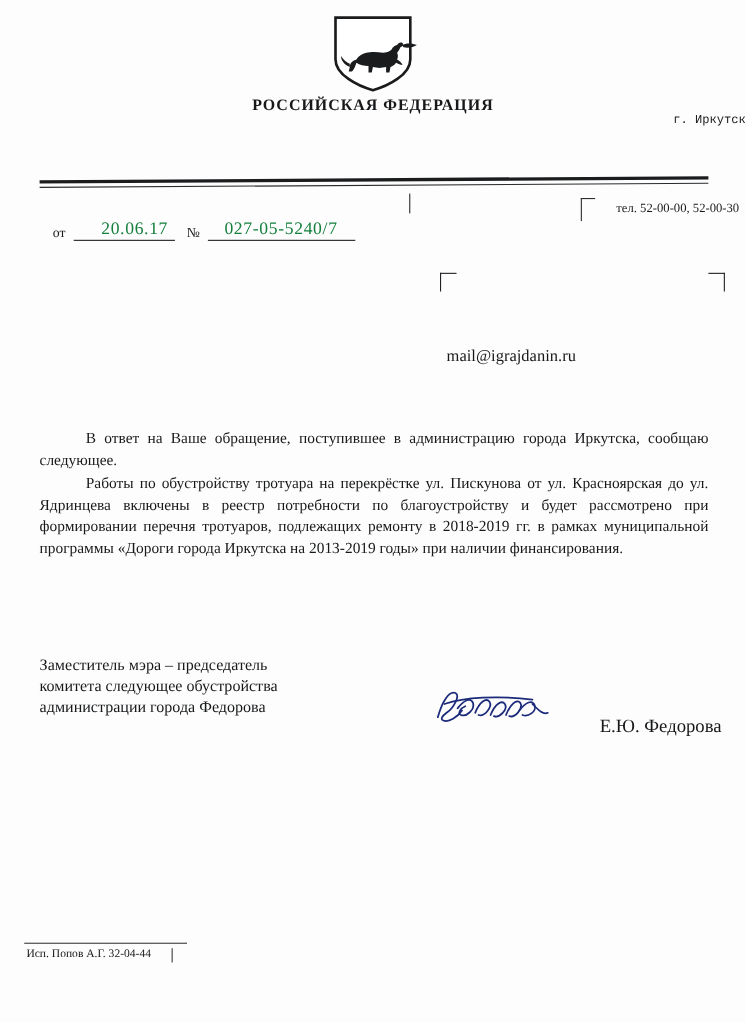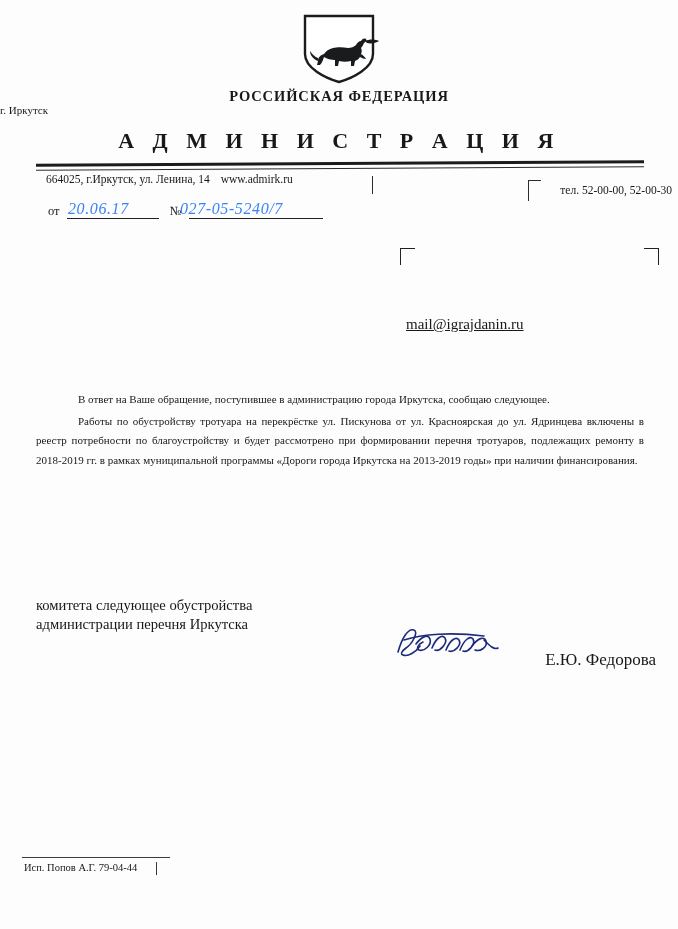--- a/index.html
+++ b/index.html
@@ -40,23 +40,23 @@
     text-align: center;
     font-family: "Liberation Serif", serif;
     font-weight: bold;
     font-size: 14.5px;
     letter-spacing: 0.9px;
   }
   .rf-city {
     position: absolute;
     left: 0; right: 0;
     top: 104px;
-    text-align: left;
+    text-align: right;
     font-size: 11px;
-    font-family: Liberation Serif, serif;
+    font-family: Liberation Mono, monospace;
   }
 
   .admin-title {
     position: absolute;
     left: 0; right: 0;
     top: 128px;
     text-align: center;
     font-family: "Liberation Serif", serif;
     font-weight: bold;
     font-size: 22px;
@@ -138,25 +138,25 @@
   .line {
     display: inline-block;
     border-bottom: 1px solid #202124;
     vertical-align: bottom;
     height: 14px;
   }
 
   .hand {
     font-family: "Liberation Serif", serif;
     font-size: 15.5px;
-    font-style: italic;
-    color: #3b82f6;
+    color: #15803d;
     letter-spacing: 0.6px;
     position: absolute;
     white-space: nowrap;
+    margin-left: 24px;
   }
   .hand-date { left: 68px; top: 200px; font-size: 16px; }
   .hand-num  { left: 180px; top: 200px; font-size: 16px; }
 
   
   .corner-tl {
     position: absolute;
     left: 400px;
     top: 248px;
     width: 14px;
@@ -173,30 +173,29 @@
     border-right: 1px solid #202124;
     border-top: 1px solid #202124;
   }
 
   .email {
     position: absolute;
     left: 406px;
     top: 316px;
     font-size: 15px;
     font-family: "Liberation Serif", serif;
-    text-decoration: underline;
   }
 
   
   .body-text {
     position: absolute;
     left: 36px;
     top: 390px;
     width: 608px;
-    font-size: 11px;
+    font-size: 14px;
     line-height: 19.5px;
     text-align: justify;
     font-family: "Liberation Serif", serif;
   }
   .body-text p { margin: 0 0 0 0; text-indent: 42px; }
   .body-text p + p { margin-top: 2px; }
 
   
   .sig-block {
     position: absolute;
@@ -265,29 +264,24 @@
                C40 46 36 45 33 43 C32 46 31 49 29 51 L26 51 Z" fill="#1a1b1d"></path>
 
       <path d="M74 27 C78 25 84 25 88 27 C85 29 80 30 76 29 Z" fill="#1a1b1d"></path>
 
       <path d="M27 47 C22 45 19 41 19 37 C21 40 24 43 27 44 Z" fill="#1a1b1d"></path>
     </svg>
   </div>
 
   <div class="rf-title">РОССИЙСКАЯ ФЕДЕРАЦИЯ</div>
   <div class="rf-city">г. Иркутск</div>
-  <div class="admin-title">А Д М И Н И С Т Р А Ц И Я</div>
 
   <div class="rule-thick"></div>
   <div class="rule-thin"></div>
 
-  <div class="address">
-    <span>664025,  г.Иркутск, ул. Ленина, 14</span>
-    <span class="site" style="margin-left:8px;">www.admirk.ru</span>
-  </div>
   <div class="divider-vert"></div>
   <div class="phones-bracket"></div>
   <div class="phones">тел. 52-00-00, 52-00-30</div>
 
   <div class="ref-row1">
     <span class="lbl">от</span>
     <span class="line" style="width:92px; margin-left:4px;"></span>
     <span class="lbl" style="margin-left:8px;">№</span>
     <span class="line" style="width:134px; margin-left:4px;"></span>
   </div>
@@ -298,38 +292,39 @@
   <div class="corner-tl"></div>
   <div class="corner-tr"></div>
   <div class="email">mail@igrajdanin.ru</div>
 
   <div class="body-text">
     <p>В ответ на Ваше обращение, поступившее в администрацию города Иркутска, сообщаю следующее.</p>
     <p>Работы по обустройству тротуара на перекрёстке ул. Пискунова от ул. Красноярская до ул. Ядринцева включены в реестр потребности по благоустройству и будет рассмотрено при формировании перечня тротуаров, подлежащих ремонту в 2018-2019 гг. в рамках муниципальной программы «Дороги города Иркутска на 2013-2019 годы» при наличии финансирования.</p>
   </div>
 
   <div class="sig-block">
+    <div>Заместитель мэра – председатель</div>
     <div>комитета следующее обустройства</div>
-    <div>администрации перечня Иркутска</div>
+    <div>администрации города Федорова</div>
   </div>
 
   <div class="signature">
     <svg width="110" height="42" viewBox="0 0 110 42" xmlns="http://www.w3.org/2000/svg">
       <g fill="none" stroke="#1b2a7a" stroke-width="1.6" stroke-linecap="round">
         <path d="M6 30 C10 16 16 6 22 8 C27 10 20 22 14 26 C10 29 8 32 11 33 C16 35 24 30 28 24"></path>
         <path d="M24 22 C30 14 36 12 38 17 C40 23 32 30 27 28 C24 27 26 22 31 20"></path>
         <path d="M40 26 C44 16 50 12 53 16 C56 21 48 30 43 28"></path>
         <path d="M54 28 C58 18 64 14 67 18 C70 23 62 31 57 29"></path>
         <path d="M68 28 C72 18 78 13 81 17 C84 22 76 31 71 29"></path>
         <path d="M80 24 C86 16 92 14 94 19 C96 25 88 30 83 28"></path>
         <path d="M12 18 C30 12 60 10 92 14"></path>
         <path d="M92 18 C98 24 102 28 106 26"></path>
       </g>
     </svg>
   </div>
 
   <div class="sig-name">Е.Ю. Федорова</div>
 
   <div class="footer-rule"></div>
-  <div class="footer">Исп. Попов А.Г. 79-04-44</div>
+  <div class="footer">Исп. Попов А.Г. 32-04-44</div>
   <div class="footer-tick"></div>
 
 </div>
 
 </body></html>

